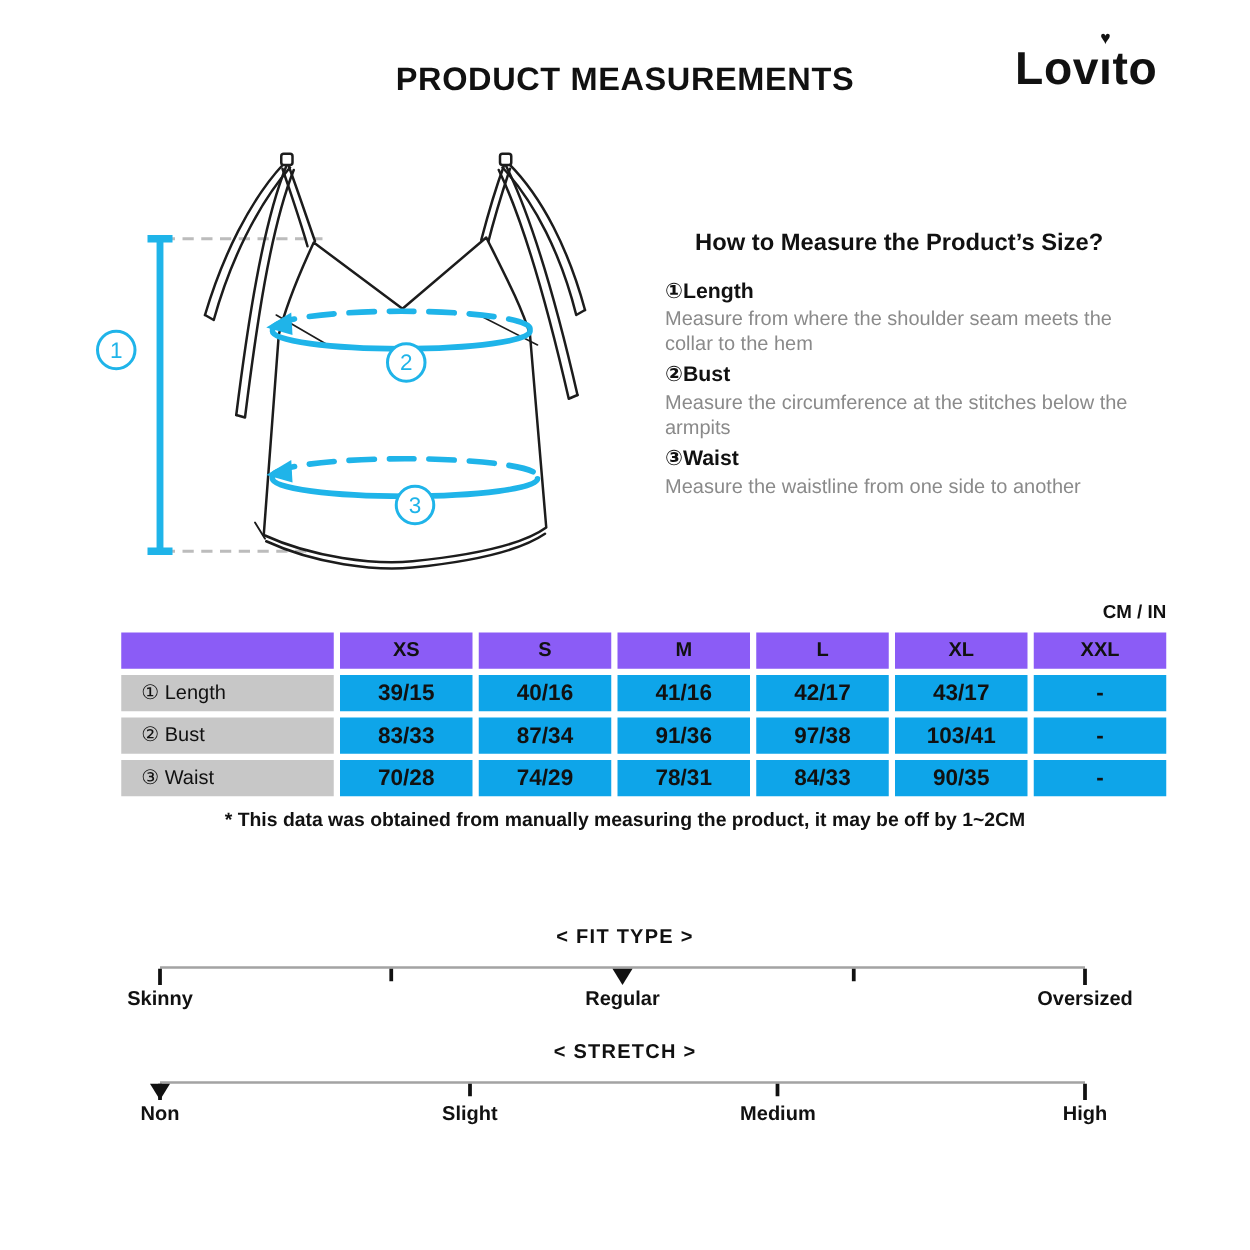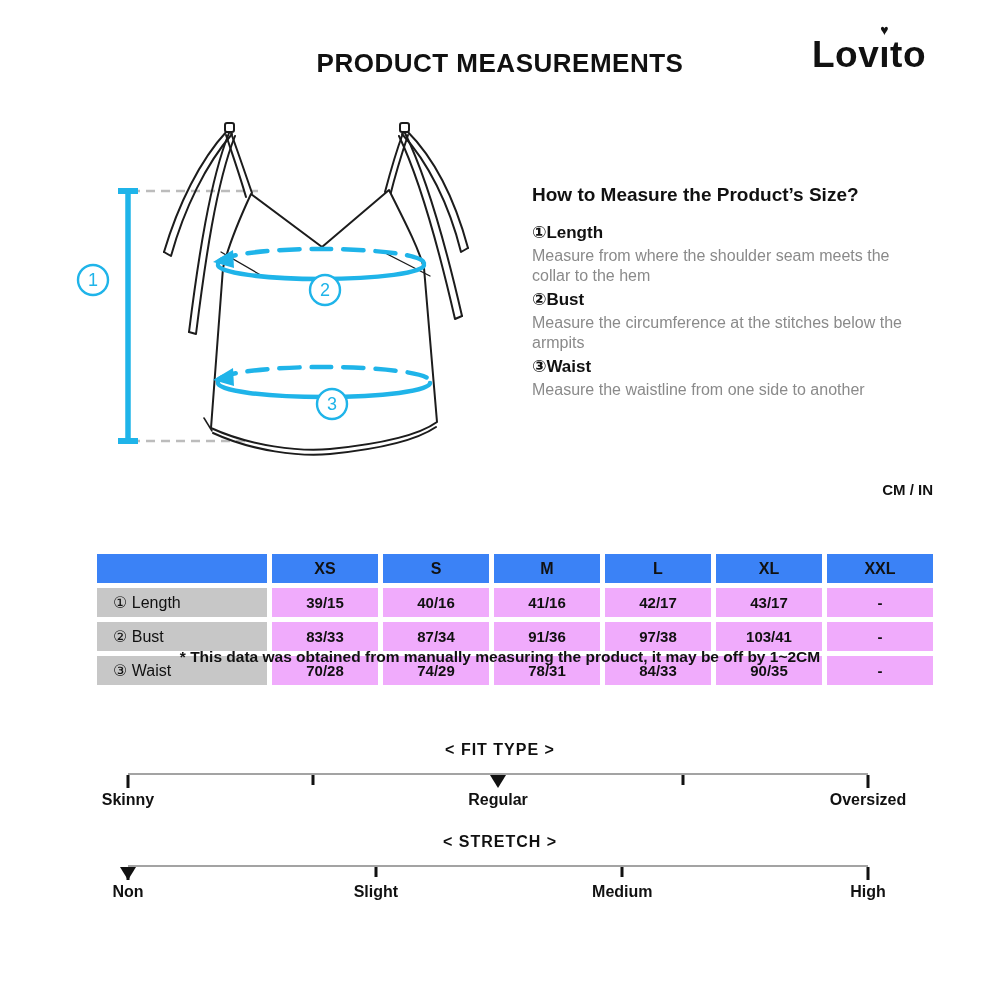--- a/index.html
+++ b/index.html
@@ -14,32 +14,32 @@
     letter-spacing:0.5px; }
   .logo-i { position:relative; display:inline-block; }
   .logo-heart { position:absolute; left:50%; top:-11px; transform:translateX(-50%) scaleY(1.05);
     font-size:14px; line-height:14px; }
 
   
   .diagram { position:absolute; left:60px; top:105px; width:460px; height:360px; }
 
   
   .guide { position:absolute; left:532px; top:184px; width:382px; }
-  .guide-heading { font-size:19px; font-weight:bold; margin-bottom:13px; }
+  .guide-heading { font-size:19px; font-weight:bold; margin-bottom:13px;margin-left:24px; }
   .guide-label { font-size:17px; font-weight:bold; line-height:27px; }
   .guide-desc { font-size:16px; line-height:20px; color:#8a8a8a; }
 
   
   .unit-label { position:absolute; top:481px; left:97px; width:836px; text-align:right;
     font-size:15px; font-weight:bold; }
   .size-table { position:absolute; left:97px; top:506px; width:836px; display:grid;
     grid-template-columns:170px repeat(6,106px); gap:5px; }
-  .cell { height:29px; line-height:29px; text-align:center; font-size:15px;
-    background:#f0abfc; font-weight:bold; }
-  .cell.head { background:#3b82f6; font-size:16px;margin-top:48px; }
+  .cell { height:29px; line-height:29px; text-align:center; font-size:18px;
+    background:#0ea5e9; font-weight:bold; }
+  .cell.head { background:#8b5cf6; font-size:16px; }
   .cell.rowlabel { background:#c7c7c7; text-align:left; padding-left:16px;
     font-weight:normal; font-size:16px; }
 
   
   .disclaimer { position:absolute; top:648px; left:0; width:100%; text-align:center;
     font-size:15.5px; font-weight:bold; }
 
   
   .scale-block { position:absolute; left:0; width:1000px; }
   .scale-heading { text-align:center; font-size:16px; font-weight:bold;

